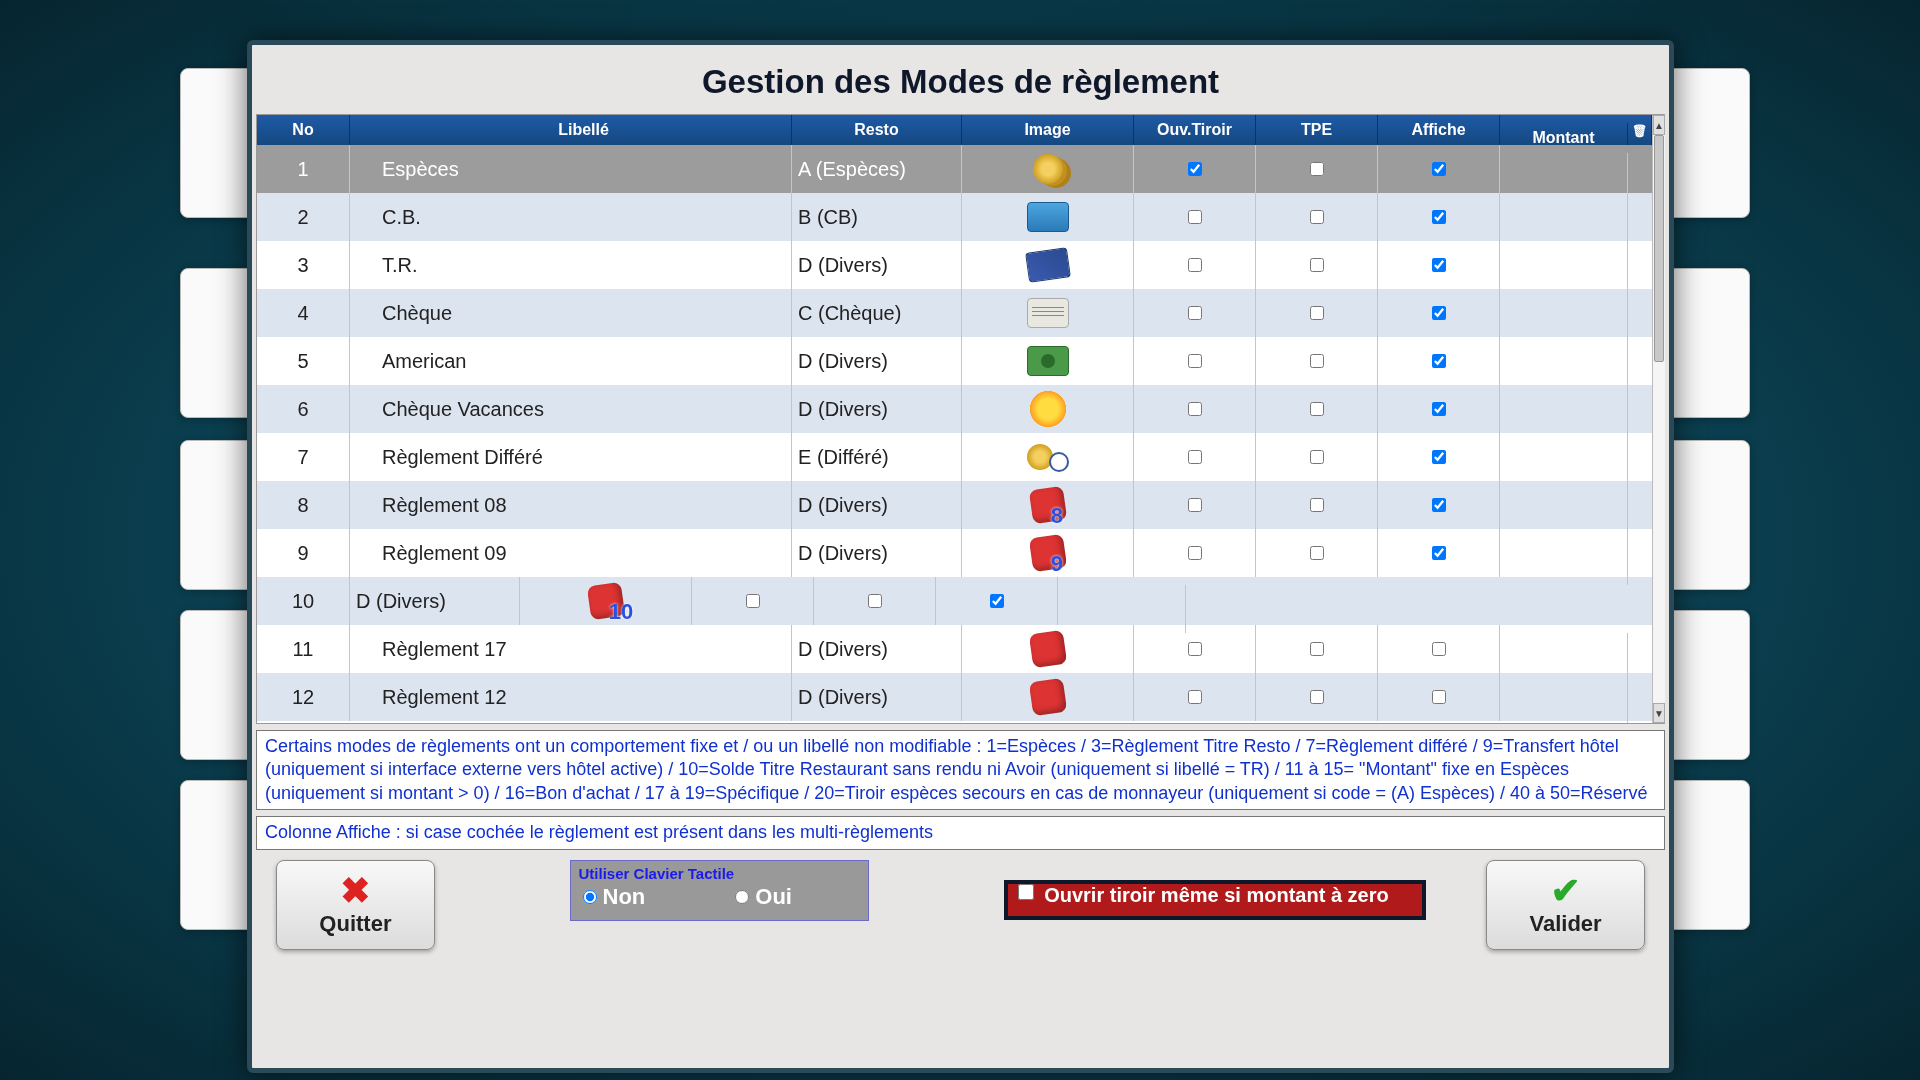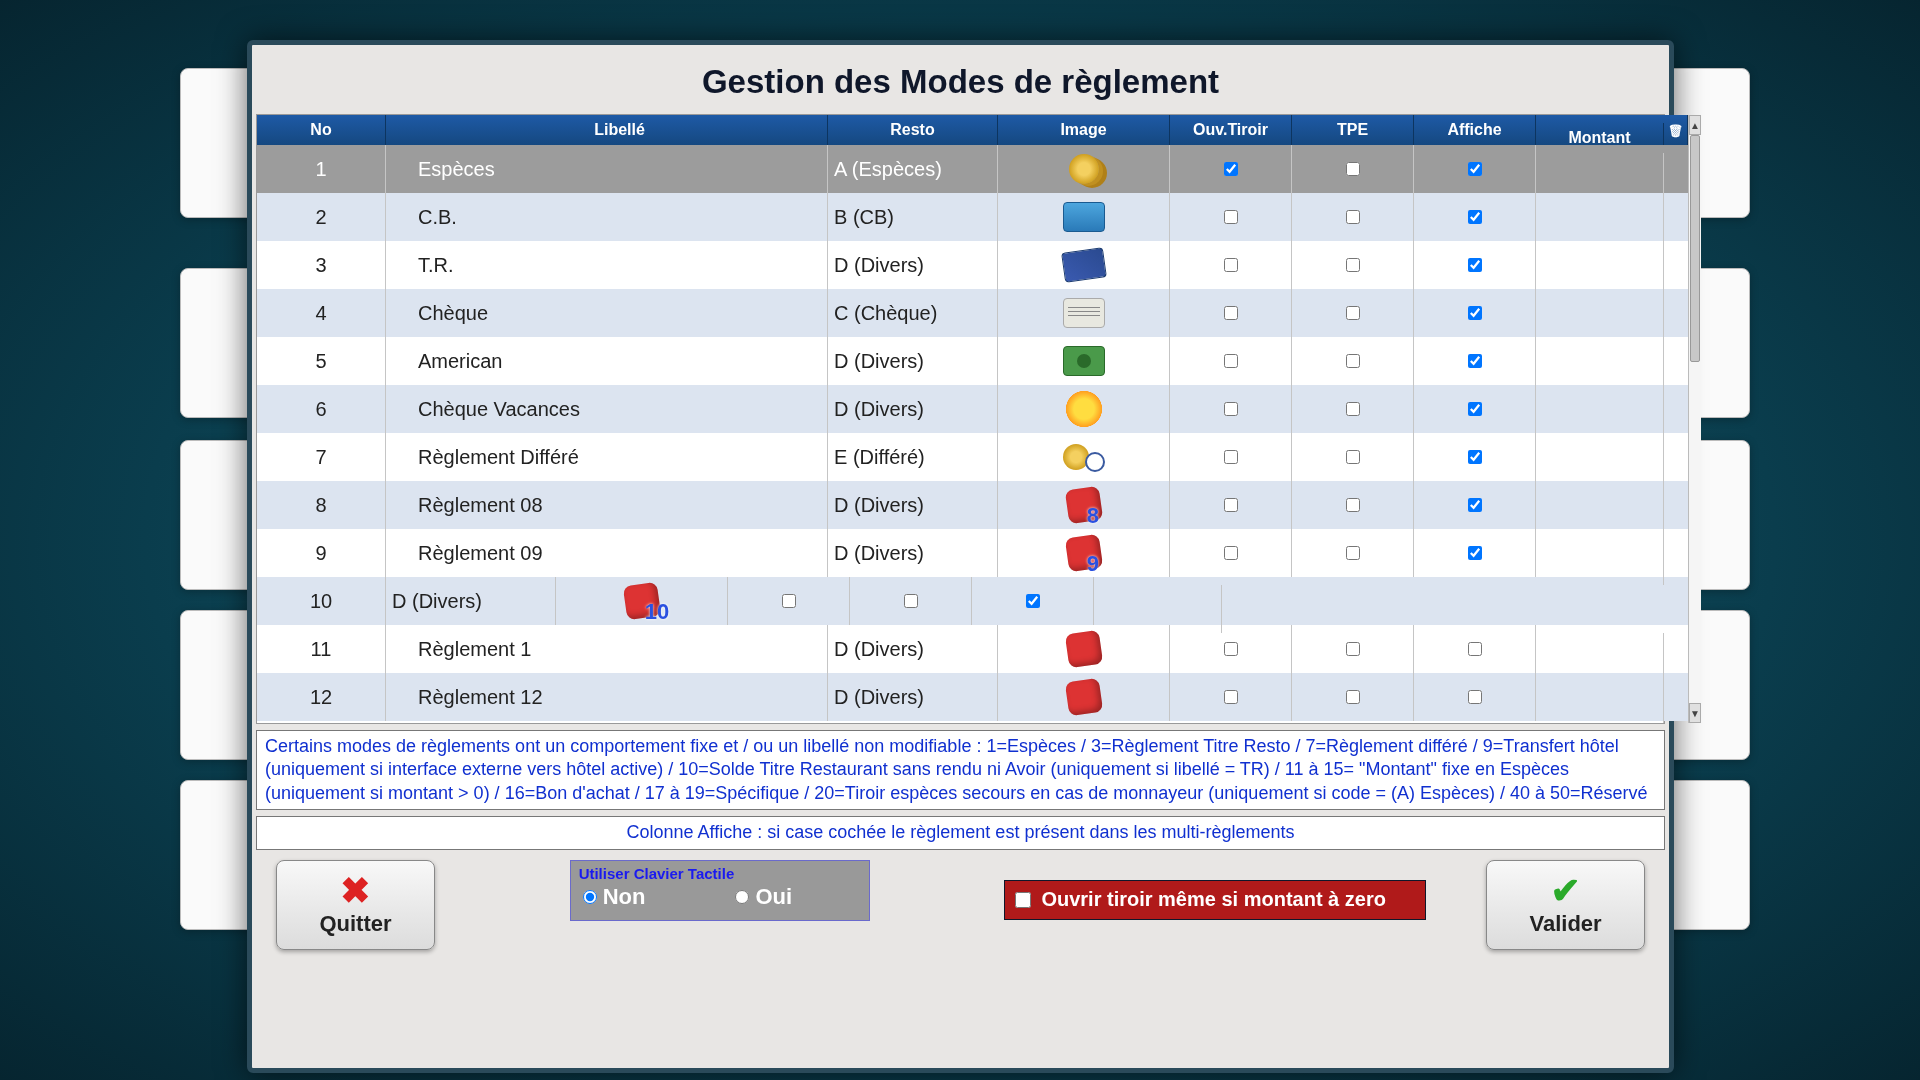--- a/index.html
+++ b/index.html
@@ -46,21 +46,21 @@
   .table-header {
     display: flex;
     height: 30px;
     background: linear-gradient(#1e5aa6, #154880);
     color: #fff;
     font-size: 16px;
     font-weight: bold;
     align-items: center;
   }
   .th { border-right: 1px solid #0d3560; text-align: center; line-height: 30px; overflow: hidden; white-space: nowrap; }
-  .col-no { width: 129px; }
+  .col-no { width: 93px; }
   .col-label { width: 416px; margin-left: 26px; }
   .col-code { width: 170px; }
   .col-image { width: 172px; }
   .col-ouv { width: 122px; }
   .col-tpe { width: 122px; }
   .col-aff { width: 122px; }
   .col-montant { width: 128px; margin-top: 16px; }
   .col-del { width: 24px; }
 
   .table-body {
@@ -112,21 +112,21 @@
 
   .info-box {
     margin-top: 6px;
     border: 1px solid #777;
     background: #fff;
     color: #1030d0;
     font-size: 18px;
     padding: 4px 8px;
     line-height: 1.3;
   }
-  .info-box.small { height: auto; text-align: center; }
+  .info-box.small { height: auto; }
 
   .bottom-bar {
     display: flex;
     align-items: flex-start;
     gap: 30px;
     margin-top: 10px;
     padding: 0 20px;
   }
 
   .big-btn {
@@ -176,23 +176,22 @@
 
   .open-drawer-box {
     margin-top: 20px;
     width: 450px;
     height: 40px;
     background: #b01a1a;
     color: #fff;
     font-size: 20px;
     font-weight: bold;
     display: flex;
-    align-items: center;
     padding: 0 10px;
-    border: 1px solid #0f172a;
+    border: 4px solid #0f172a;
     gap: 10px;
   }
   .open-drawer-box input { width:16px; height:16px; }
 
   .spacer { flex: 1; }
 
   
   .bg-card {
     position: absolute;
     background: #fafafa;
@@ -434,21 +433,21 @@
               <div class="cell col-tpe center">
                 <input type="checkbox" style="">
               </div>
               <div class="cell col-aff center">
                 <input type="checkbox" checked="" style="">
               </div>
               <div class="cell col-montant center"></div>
             </div>
             <div class="row odd">
               <div class="cell col-no center">11</div>
-              <div class="cell col-label">Règlement 1</div>
+              <div class="cell col-label">Règlement 17</div>
               <div class="cell col-code">D (Divers)</div>
               <div class="cell col-image center">
                 <div class="icon-cell" style="width: 100%; height: 100%;">
                   <div class="payment-icon dice"></div>
                 </div>
               </div>
               <div class="cell col-ouv center">
                 <input type="checkbox" style="">
               </div>
               <div class="cell col-tpe center">

